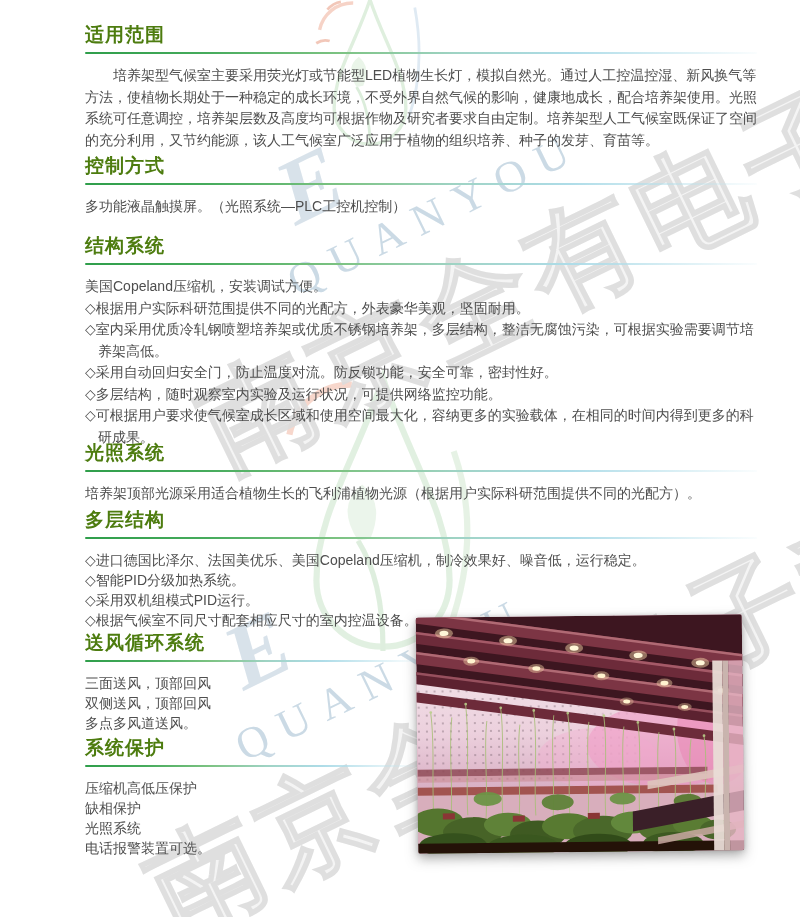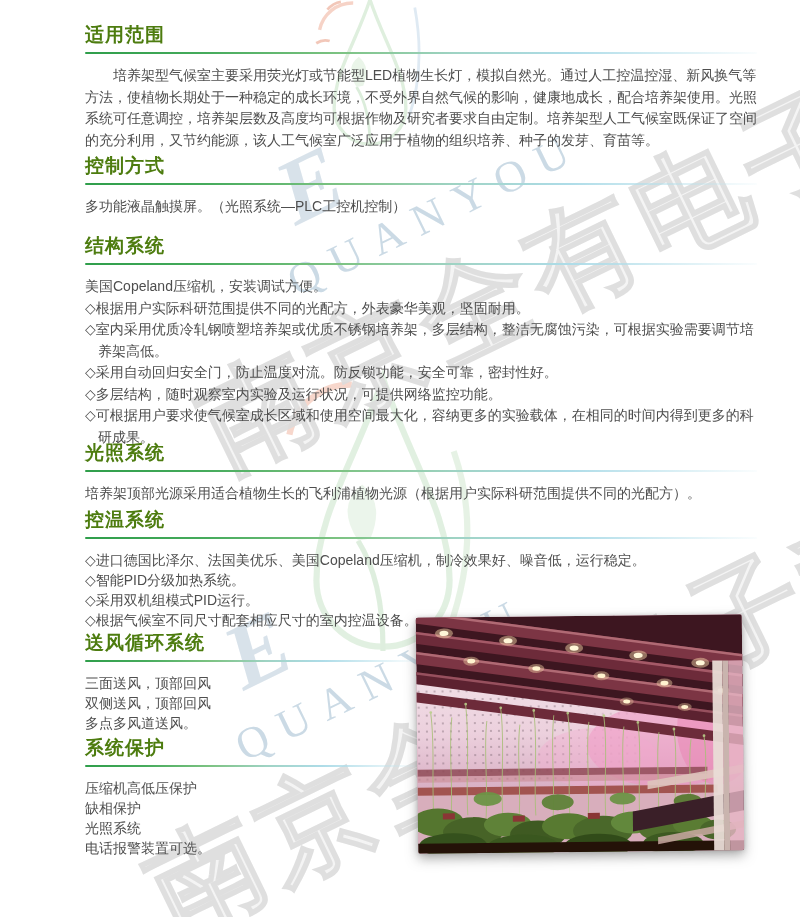--- a/index.html
+++ b/index.html
@@ -103,21 +103,21 @@
 
   <div class="section" id="s4">
     <h2 class="sec-title">光照系统</h2>
     <div class="rule"></div>
     <div class="sec-body">
       <p>培养架顶部光源采用适合植物生长的飞利浦植物光源（根据用户实际科研范围提供不同的光配方）。</p>
     </div>
   </div>
 
   <div class="section" id="s5">
-    <h2 class="sec-title">控温系统</h2>
+    <h2 class="sec-title">多层结构</h2>
     <div class="rule"></div>
     <div class="sec-body hang tight">
       <p>◇进口德国比泽尔、法国美优乐、美国Copeland压缩机，制冷效果好、噪音低，运行稳定。</p>
       <p>◇智能PID分级加热系统。</p>
       <p>◇采用双机组模式PID运行。</p>
       <p>◇根据气候室不同尺寸配套相应尺寸的室内控温设备。</p>
     </div>
   </div>
 
   <div class="section" id="s6">

